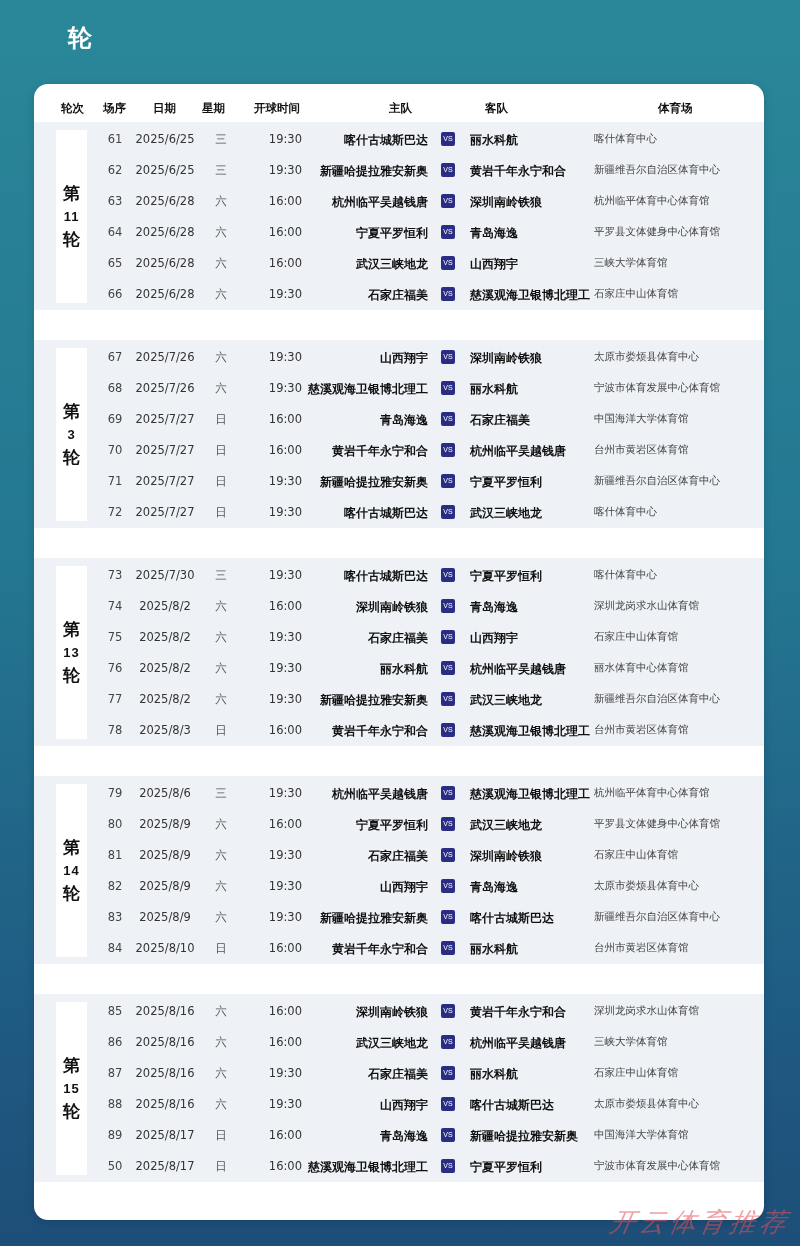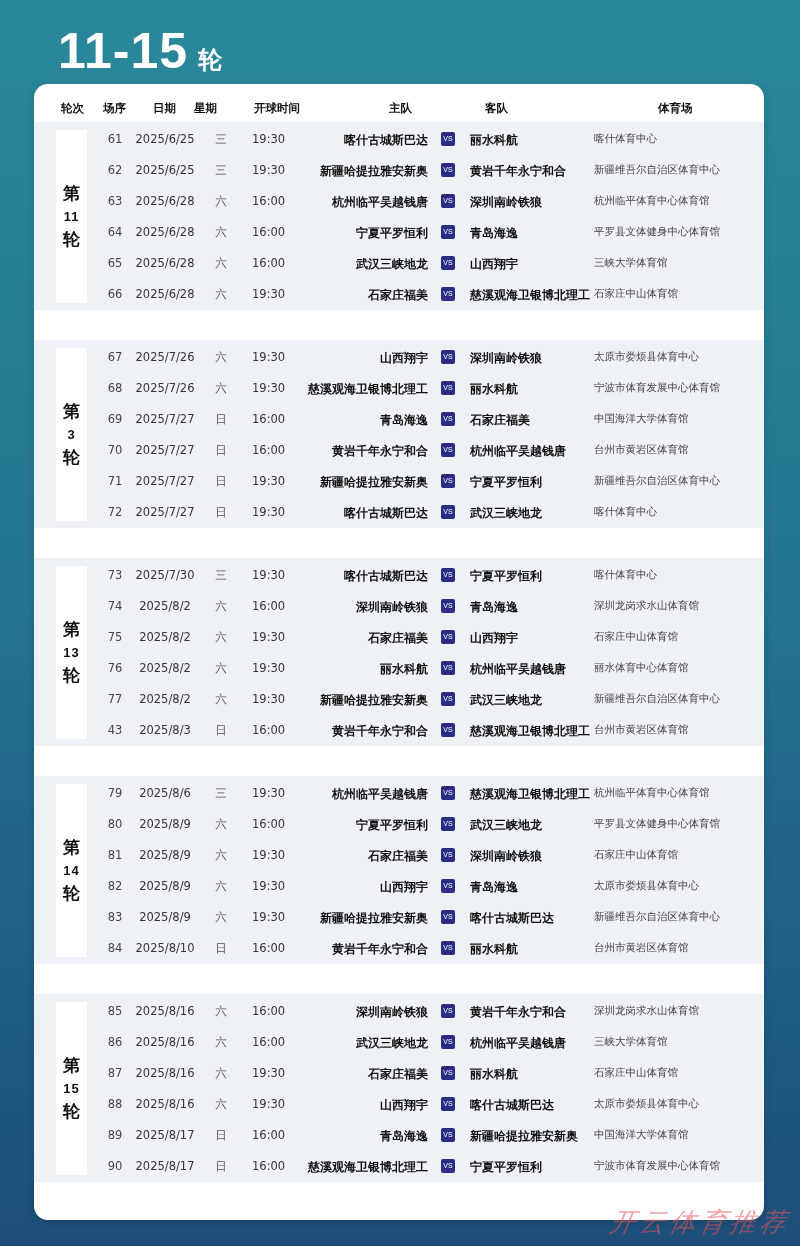--- a/index.html
+++ b/index.html
@@ -38,50 +38,49 @@
   }
   .round-box .rn { font-family: "Liberation Sans", sans-serif; font-size: 13px; letter-spacing: 1px; }
   .row {
     position: absolute; left: 0; width: 100%; height: 31px;
     font-size: 11.5px; color: #333;
   }
   .row span { position: absolute; top: 8px; white-space: nowrap; }
   .c-no { left: 64px; width: 34px; text-align: center; color: #444; }
   .c-date { left: 98px; width: 66px; text-align: center; }
   .c-wk { left: 174px; width: 26px; text-align: center; color: #555; }
-  .c-time { left: 218px; width: 50px; text-align: left; }
+  .c-time { left: 218px; width: 50px; text-align: right; }
   .c-home { right: 336px; text-align: right; font-weight: bold; color: #111; font-size: 12px; }
   .vs {
     position: absolute; left: 407px; top: 8px; width: 14px; height: 14px;
     background: #2a2d83; color: #fff; border-radius: 2px;
     font-size: 7px; line-height: 14px; text-align: center; font-family: "Liberation Sans", sans-serif;
   }
   .c-away { left: 436px; text-align: left; font-weight: bold; color: #111; font-size: 12px; }
   .c-venue { left: 560px; width: 166px; font-size: 10.5px; color: #444; }
   .watermark {
     position: absolute; left: 610px; top: 1205px;
     color: rgba(230, 80, 90, 0.55); font-size: 26px; font-style: italic;
     font-family: "DejaVu Serif", serif; letter-spacing: 4px; white-space: nowrap;
     transform: skewX(-10deg);
   }
 </style>
 </head>
 <body>
 
 <div class="title">
-  <span class="num">11-15</span>
   <span class="unit">轮</span>
 </div>
 
 <div class="card">
   <div class="thead">
     <span style="left:27px">轮次</span>
     <span style="left:69px">场序</span>
     <span style="left:119px">日期</span>
-    <span style="left:160px">星期</span>
+    <span style="left:168px">星期</span>
     <span style="left:220px">开球时间</span>
     <span style="left:355px">主队</span>
     <span style="left:451px">客队</span>
     <span style="left:624px">体育场</span>
   </div>
 
   <div id="sections">
       <div class="section" style="top:38px">
         <div class="round-box">
       <span>第</span>
@@ -266,21 +265,21 @@
         <span class="c-no">77</span>
         <span class="c-date">2025/8/2</span>
         <span class="c-wk">六</span>
         <span class="c-time">19:30</span>
         <span class="c-home">新疆哈提拉雅安新奥</span>
         <div class="vs">VS</div>
         <span class="c-away">武汉三峡地龙</span>
         <span class="c-venue">新疆维吾尔自治区体育中心</span>
       </div>
         <div class="row" style="top:157px">
-        <span class="c-no">43</span>
+        <span class="c-no">78</span>
         <span class="c-date">2025/8/3</span>
         <span class="c-wk">日</span>
         <span class="c-time">16:00</span>
         <span class="c-home">黄岩千年永宁和合</span>
         <div class="vs">VS</div>
         <span class="c-away">慈溪观海卫银博北理工</span>
         <span class="c-venue">台州市黄岩区体育馆</span>
       </div>
       </div>
       <div class="section" style="top:692px">
@@ -400,21 +399,21 @@
         <span class="c-no">89</span>
         <span class="c-date">2025/8/17</span>
         <span class="c-wk">日</span>
         <span class="c-time">16:00</span>
         <span class="c-home">青岛海逸</span>
         <div class="vs">VS</div>
         <span class="c-away">新疆哈提拉雅安新奥</span>
         <span class="c-venue">中国海洋大学体育馆</span>
       </div>
         <div class="row" style="top:157px">
-        <span class="c-no">90</span>
+        <span class="c-no">50</span>
         <span class="c-date">2025/8/17</span>
         <span class="c-wk">日</span>
         <span class="c-time">16:00</span>
         <span class="c-home">慈溪观海卫银博北理工</span>
         <div class="vs">VS</div>
         <span class="c-away">宁夏平罗恒利</span>
         <span class="c-venue">宁波市体育发展中心体育馆</span>
       </div>
       </div>
     </div>

